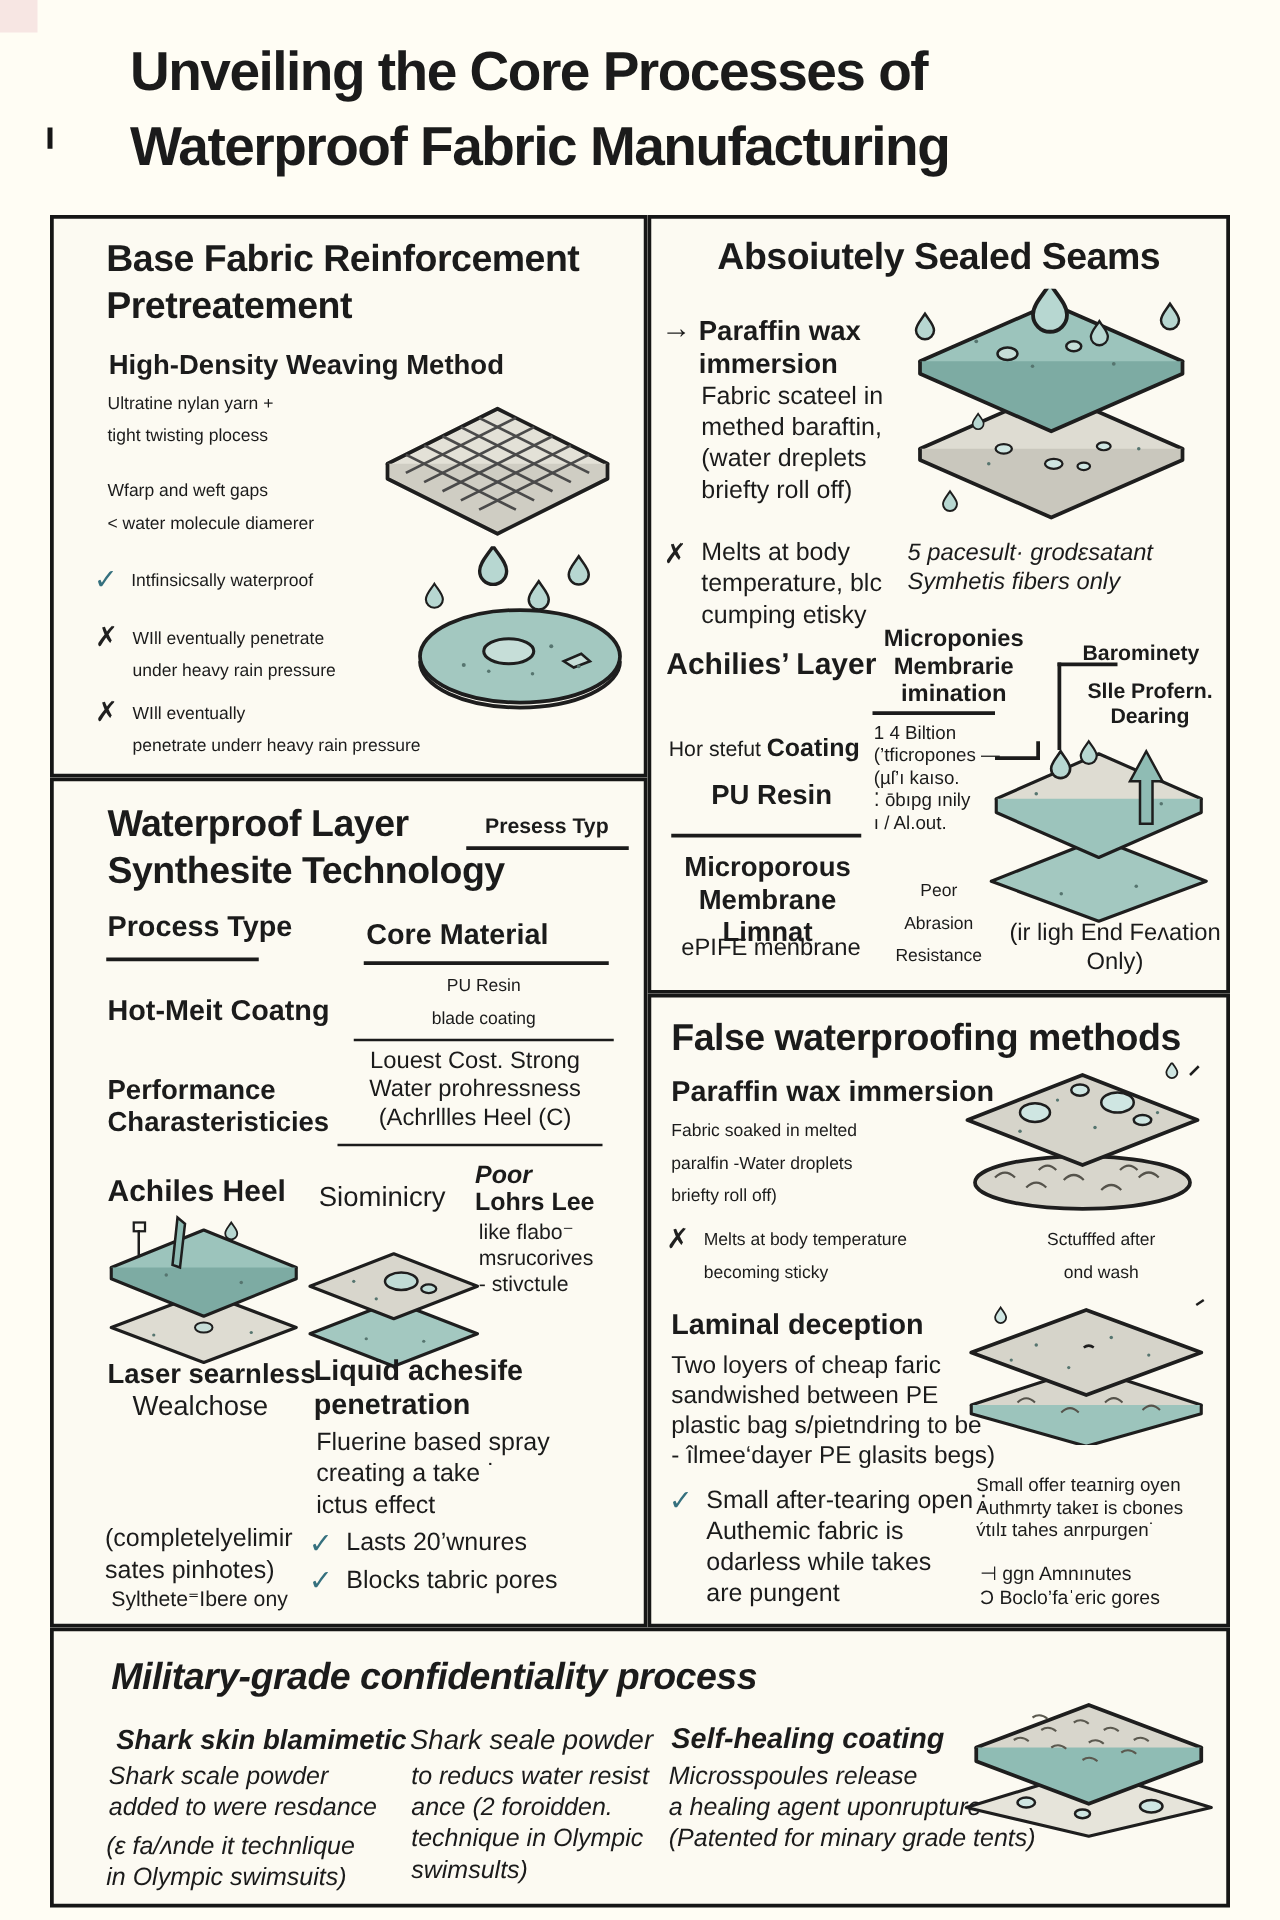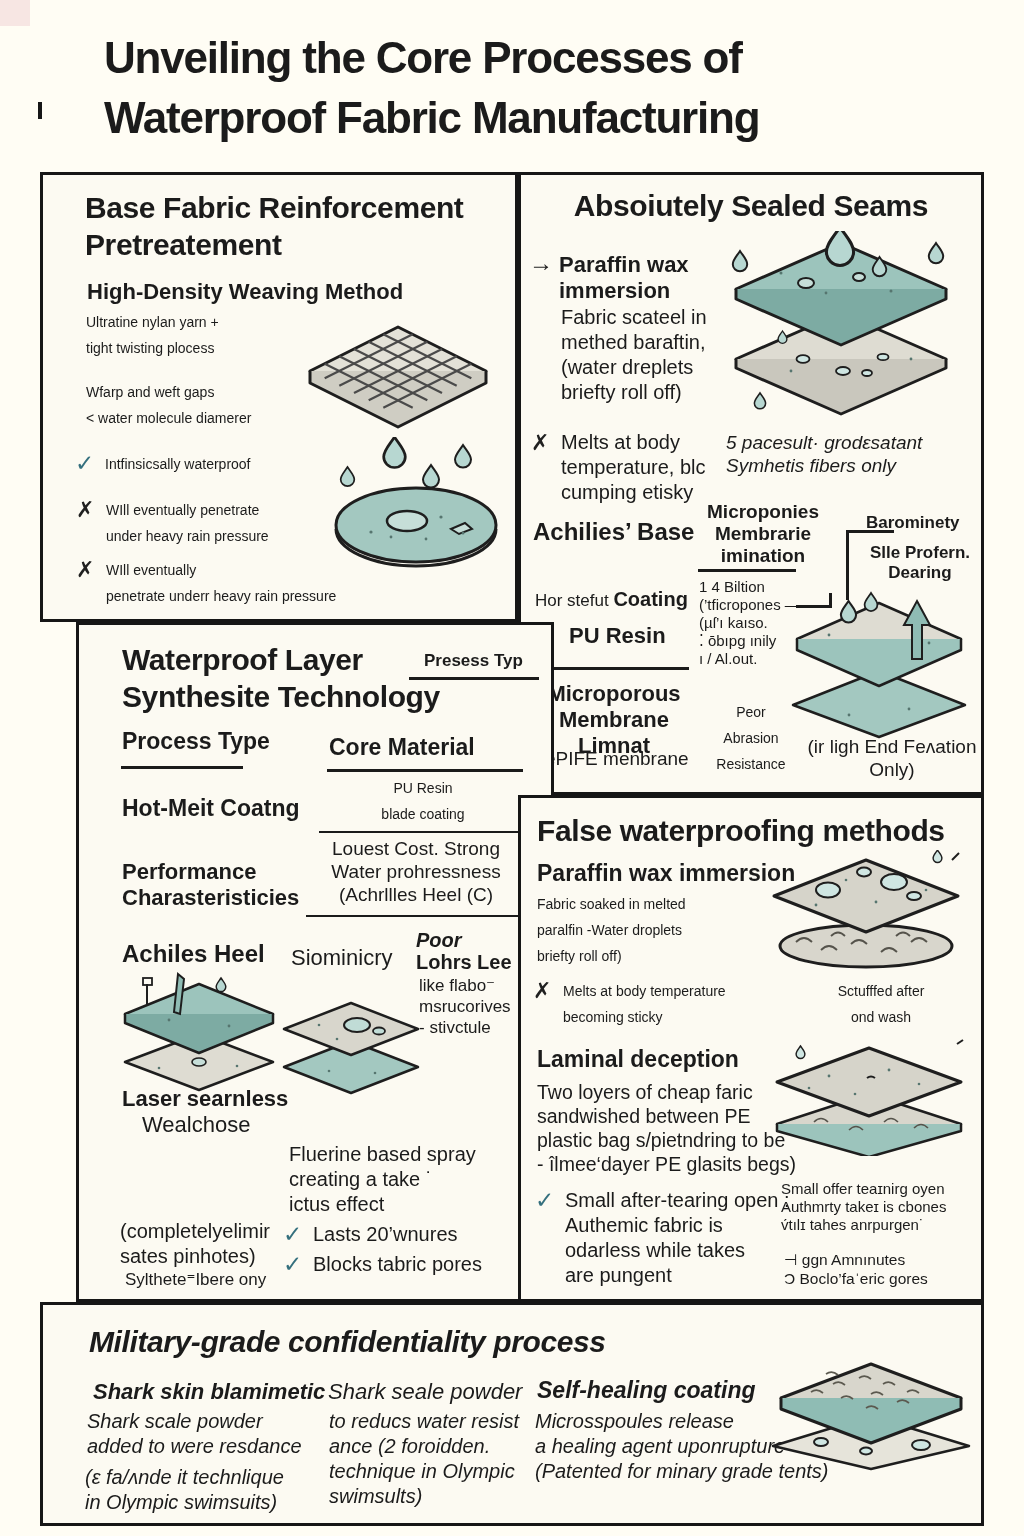--- a/index.html
+++ b/index.html
@@ -151,21 +151,21 @@
 
     <div class="p row" style="left:10px;top:255px;">
       <span class="mark cx">✗</span>
       <div class="ml f20">Melts at body
 temperature, blc
 cumping etisky</div>
     </div>
     <div class="p ml f19 i" style="left:205px;top:256px;">5 pacesult· grodɛsatant
 Symhetis fibers only</div>
 
-    <div class="p f24b" style="left:12px;top:343px;">Achilies’ Base</div>
+    <div class="p f24b" style="left:12px;top:343px;">Achilies’ Layer</div>
 
     <div class="p ml f19b c" style="left:172px;top:326px;width:140px;">Microponies
 Membrarie
 imination</div>
     <div class="p rule" style="left:177px;top:394px;width:98px;"></div>
 
     <div class="p f17b" style="left:345px;top:338px;">Barominety</div>
     <div class="p ml f17b c" style="left:340px;top:368px;width:118px;">Slle Profern.
 Dearing</div>
     <div class="p line" style="left:325px;top:355px;width:48px;height:3px;"></div>
@@ -204,21 +204,21 @@
       <use href="#drop" transform="translate(74,6) scale(0.8)" fill="#b7d7d1" stroke="#1e1e1e" stroke-width="2.2"></use>
       <g fill="#56756f">
           <circle cx="40" cy="48" r="1.4"></circle>
           <circle cx="140" cy="56" r="1.4"></circle>
           <circle cx="60" cy="128" r="1.4"></circle>
           <circle cx="120" cy="122" r="1.4"></circle>
         </g>
     </svg>
   </div>
 
-  <div class="panel" style="left:40px;top:622px;width:478px;height:680px;margin-left:36px;">
+  <div class="panel" style="left:40px;top:622px;width:478px;height:680px;">
     <div class="p ml f30b" style="left:43px;top:16px;">Waterproof Layer
 Synthesite Technology</div>
     <div class="p f17b" style="left:345px;top:26px;">Presess Typ</div>
     <div class="p rule" style="left:330px;top:52px;width:130px;height:2.5px;"></div>
 
     <div class="p f23b" style="left:43px;top:103px;">Process Type</div>
     <div class="p rule" style="left:42px;top:141px;width:122px;"></div>
     <div class="p f23b" style="left:250px;top:109px;">Core Material</div>
     <div class="p rule" style="left:248px;top:144px;width:196px;"></div>
 
@@ -271,20 +271,22 @@
           <circle cx="96" cy="78" r="1.3"></circle>
         </g>
     </svg>
 
     <div class="p f22b" style="left:43px;top:461px;">Laser searnless</div>
     <div class="p f22" style="left:63px;top:487px;">Wealchose</div>
     <div class="p ml f20" style="left:41px;top:594px;">(completelyelimir
 sates pinhotes)</div>
     <div class="p f17" style="left:46px;top:644px;">Sylthete⁼Ibere ony</div>
 
+    <div class="p ml f23b" style="left:208px;top:458px;">Liquid achesife
+penetration</div>
     <div class="p ml f20" style="left:210px;top:517px;">Fluerine based spray
 creating a take ˙
 ictus effect</div>
     <div class="p row" style="left:204px;top:597px;">
       <span class="mark ck">✓</span>
       <div class="f20">Lasts 20’wnures</div>
     </div>
     <div class="p row" style="left:204px;top:627px;">
       <span class="mark ck">✓</span>
       <div class="f20">Blocks tabric pores</div>

